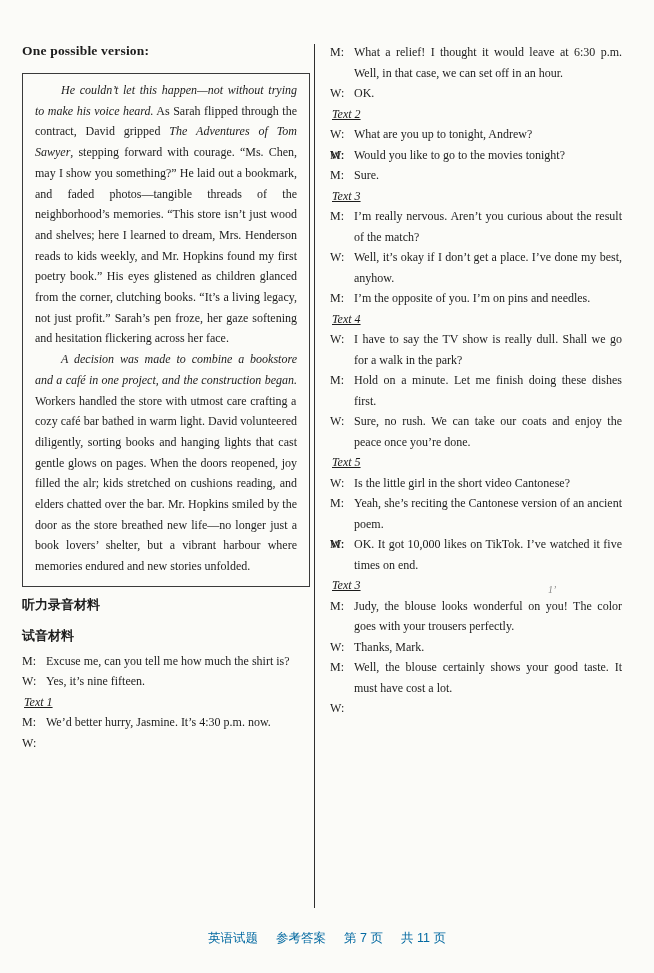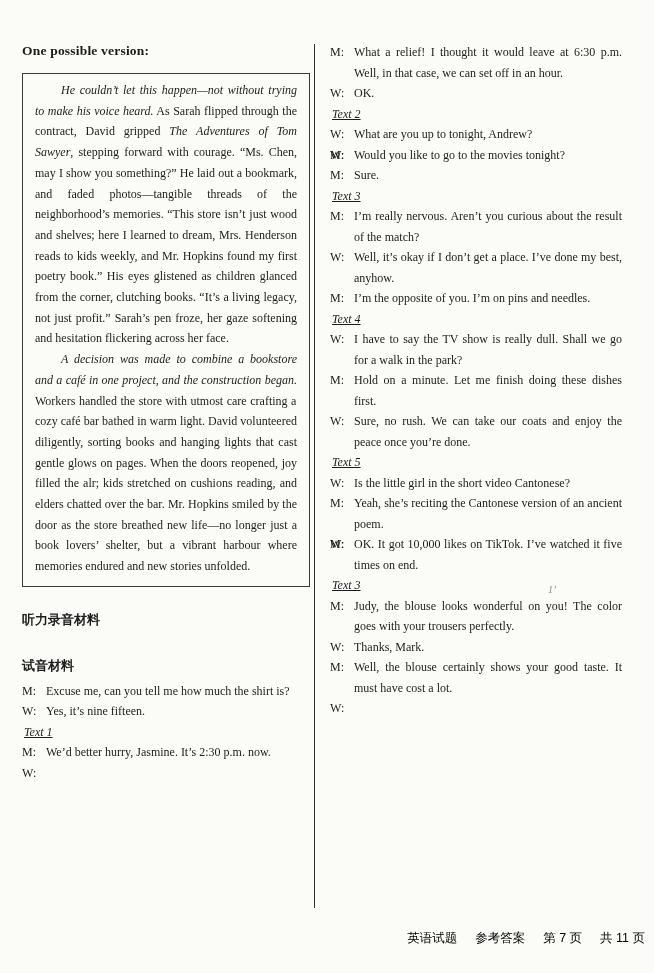--- a/index.html
+++ b/index.html
@@ -12,33 +12,33 @@
   }
   .col-left { position:absolute; left:22px; top:40px; width:288px; }
   .col-right { position:absolute; left:330px; top:40px; width:292px; }
   .divider { position:absolute; left:314px; top:44px; width:1px; height:864px; background:#2e2e2e; }
 
   .opv { font-weight:bold; font-size:13.5px; line-height:22px; letter-spacing:0.2px; }
 
   .essay-box { margin-top:11px; border:1.5px solid #3a3a3a; padding:6px 12px 9px 12px; }
   .essay-box p { font-size:12px; line-height:20.7px; text-align:justify; text-indent:26px; }
 
-  .cjk-head { font-weight:bold; font-size:13px; line-height:27px; margin-top:19px;
+  .cjk-head { font-weight:bold; font-size:13px; line-height:27px; margin-top:4px;
               font-family:"Liberation Sans","DejaVu Sans",sans-serif; }
   .cjk-head:first-of-type { margin-top:8px; }
 
   .dialogue { margin-top:2px; }
   .dline { position:relative; font-size:12px; line-height:20.5px; padding-left:24px; text-align:justify; }
   .dline .spk { position:absolute; left:0; top:0; }
   .thead { font-style:italic; padding-left:2px; text-align:left;text-decoration:underline; }
 
   .stray { position:absolute; left:548px; top:584px; font-size:10px; color:#8a8a8a; font-style:italic; }
 
-  .footer { position:absolute; left:0; right:0; top:930px; text-align:right;
-            font-size:12.5px; color:#000000;
+  .footer { position:absolute; left:0; right:0; top:930px; text-align:center;
+            font-size:12.5px; color:#0369a1;
             font-family:"Liberation Sans","DejaVu Sans",sans-serif; }
   .footer span { margin:0 9px; }
 </style>
 </head>
 <body>
 
 <div class="page">
 
   <div class="col-left">
     <div class="opv">One possible version:</div>
@@ -48,21 +48,21 @@
       <p><i>A decision was made to combine a bookstore and a café in one project, and the construction began.</i><span> Workers handled the store with utmost care crafting a cozy café bar bathed in warm light. David volunteered diligently, sorting books and hanging lights that cast gentle glows on pages. When the doors reopened, joy filled the alr; kids stretched on cushions reading, and elders chatted over the bar. Mr. Hopkins smiled by the door as the store breathed new life—no longer just a book lovers’ shelter, but a vibrant harbour where memories endured and new stories unfolded.</span></p>
     </div>
 
     <div class="cjk-head">听力录音材料</div>
     <div class="cjk-head">试音材料</div>
 
     <div class="dialogue">
       <div class="dline"><span class="spk">M:</span><span>Excuse me, can you tell me how much the shirt is?</span></div>
       <div class="dline"><span class="spk">W:</span><span>Yes, it’s nine fifteen.</span></div>
       <div class="dline thead">Text 1</div>
-      <div class="dline"><span class="spk">M:</span><span>We’d better hurry, Jasmine. It’s 2:30 p.m. now.</span></div>
+      <div class="dline"><span class="spk">M:</span><span>We’d better hurry, Jasmine. It’s 4:30 p.m. now.</span></div>
       <div class="dline"><span class="spk">W:</span></div>
     </div>
   </div>
 
   <div class="divider"></div>
 
   <div class="col-right">
     <div class="dialogue">
       <div class="dline"><span class="spk">M:</span><span>What a relief! I thought it would leave at 6:30 p.m. Well, in that case, we can set off in an hour.</span></div>
       <div class="dline"><span class="spk">W:</span><span>OK.</span></div>

